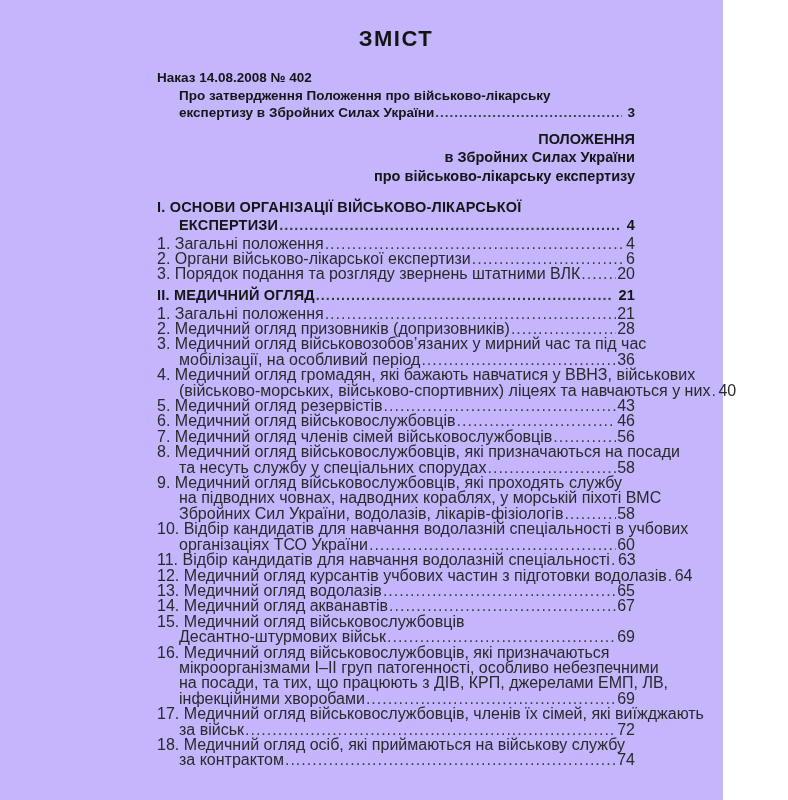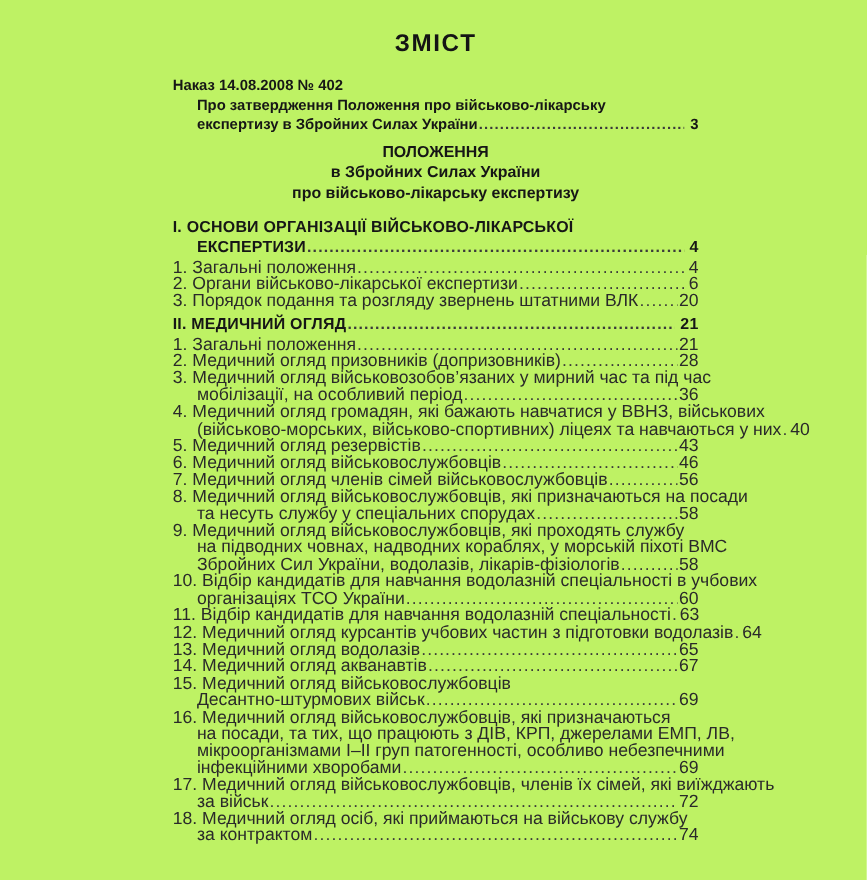--- a/index.html
+++ b/index.html
@@ -5,22 +5,22 @@
   html, body { margin: 0; padding: 0; }
   body {
     width: 788px; height: 800px;
     background: #ffffff;
     font-family: "Liberation Sans", sans-serif;
     color: #1e1e1e;
     overflow: hidden;
   }
   .page {
     position: relative;
-    width: 788px; height: 800px;
-    background: #bef264;
+    width: 723px; height: 800px;
+    background: #c4b5fd;
   }
   .content {
     position: absolute;
     left: 157px; top: 26px;
     width: 478px;
   }
   .main-title {
     margin: 0 0 17px 0;
     text-align: center;
     font-size: 22px;
@@ -57,21 +57,21 @@
     font-weight: bold;
     font-size: 13.5px;
     line-height: 17.5px;
     color: #161616;
   }
   .toc-entry.order .pagenum { margin-left: 4px; }
 
   
   .doc-title {
     margin: 8px 0 14px 0;
-    text-align: center;
+    text-align: right;
     font-weight: bold;
     font-size: 14.5px;
     line-height: 18.5px;
     color: #161616;
   }
 
   
   .toc-entry.heading1 {
     font-weight: bold;
     font-size: 14.5px;
@@ -287,24 +287,24 @@
               <span class="toc-text">Десантно-штурмових військ</span>
               <span class="leader"></span>
               <span class="pagenum">69</span>
             </div>
           </div>
           <div class="toc-entry">
             <div class="toc-line">
               <span class="toc-text">16. Медичний огляд військовослужбовців, які призначаються</span>
             </div>
             <div class="toc-line cont">
+              <span class="toc-text">мікроорганізмами І–ІІ груп патогенності, особливо небезпечними</span>
+            </div>
+            <div class="toc-line cont">
               <span class="toc-text">на посади, та тих, що працюють з ДІВ, КРП, джерелами ЕМП, ЛВ,</span>
-            </div>
-            <div class="toc-line cont">
-              <span class="toc-text">мікроорганізмами І–ІІ груп патогенності, особливо небезпечними</span>
             </div>
             <div class="toc-line cont">
               <span class="toc-text">інфекційними хворобами</span>
               <span class="leader"></span>
               <span class="pagenum">69</span>
             </div>
           </div>
           <div class="toc-entry">
             <div class="toc-line">
               <span class="toc-text">17. Медичний огляд військовослужбовців, членів їх сімей, які виїжджають</span>

